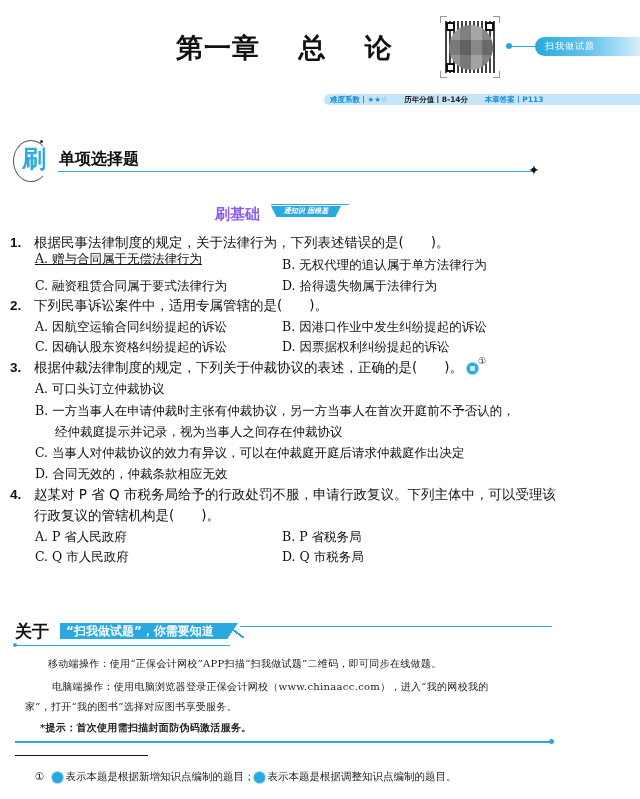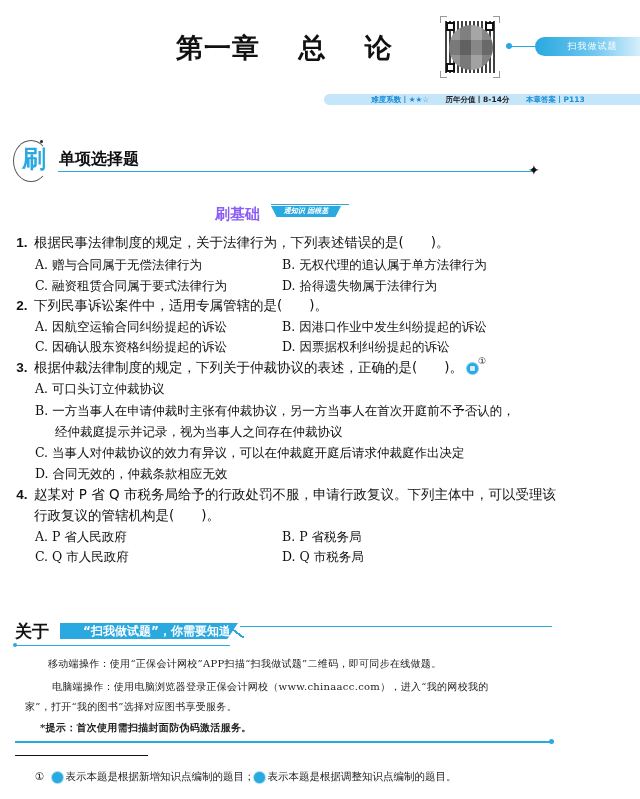--- a/index.html
+++ b/index.html
@@ -1,18 +1,18 @@
 <!DOCTYPE html>
 <html><head>
 <meta charset="utf-8">
 <style>
   html, body { margin:0; padding:0; background:#fff; }
   body { width:640px; height:799px; position:relative; overflow:hidden;
          font-family:"DejaVu Sans", "Liberation Sans", sans-serif; color:#1a1a1a; }
-  .abs { position:absolute;text-align:center; }
+  .abs { position:absolute; }
 
   
   .chapter-title { left:176px; top:30px; font-size:27px; font-weight:bold; letter-spacing:1px;
                    font-family:"DejaVu Sans", sans-serif; color:#111; white-space:pre; }
   .qr { left:440px; top:16px; width:60px; height:62px; }
   .qr .corner { position:absolute; width:6px; height:6px; border-color:#999; border-style:solid; }
   .qr .c1 { left:0; top:0; border-width:1px 0 0 1px; }
   .qr .c2 { right:0; top:0; border-width:1px 1px 0 0; }
   .qr .c3 { left:0; bottom:0; border-width:0 0 1px 1px; }
   .qr .c4 { right:0; bottom:0; border-width:0 1px 1px 0; }
@@ -66,21 +66,21 @@
   .cont { left:55px; }
   .new-badge { display:inline-block; width:11px; height:11px; border-radius:50%; background:#29a9e0;
                vertical-align:middle; margin-left:4px; box-shadow:0 0 0 1px #7fcff3; position:relative; }
   .new-badge::after { content:""; position:absolute; left:3px; top:3px; width:5px; height:5px; background:#fff; border-radius:1px; opacity:.8; }
   .sup { font-size:9px; vertical-align:top; position:relative; top:-3px; }
 
   
   .about-title { left:15px; top:620px; font-size:17px; font-weight:bold; color:#111; font-family:"DejaVu Serif", serif; }
   .about-tag { left:60px; top:623px; width:178px; height:16px; background:#29a9e0;
                clip-path:polygon(0 0,100% 0,94% 100%,0 100%);
-               color:#fff; font-size:12px; line-height:16px; padding-left:16px; box-sizing:border-box; font-weight:bold; }
+               color:#fff; font-size:12px; line-height:16px; padding-left:6px; box-sizing:border-box; font-weight:bold; }
   .about-diag { left:228px; top:626px; width:16px; height:12px;
                 background:linear-gradient(to top right, transparent 45%, #29a9e0 45%, #29a9e0 55%, transparent 55%); }
   .about-topline { left:240px; top:626px; width:312px; height:1px; background:#29a9e0; }
   .about-underline { left:15px; top:645px; width:215px; height:1px; background:#29a9e0; }
   .about-dot { left:13px; top:643px; width:4px; height:4px; border-radius:50%; background:#29a9e0; }
   .about-p { font-size:10px; color:#222; white-space:nowrap; font-family:"DejaVu Serif", serif; letter-spacing:0.3px; }
   .about-bottom { left:15px; top:741px; width:537px; height:2px; background:#29a9e0; }
   .about-bottom-dot { left:549px; top:739px; width:5px; height:5px; border-radius:50%; background:#29a9e0; }
 
   
@@ -124,21 +124,21 @@
 <div class="abs sec-line"></div>
 <div class="abs sec-star">✦</div>
 
 <div class="abs basic-title">刷基础</div>
 <div class="abs basic-tag-line"></div>
 <div class="abs basic-tag">通知识 固根基</div>
 
 <div class="abs q" style="top:234px;">
   <span class="num">1.</span><span>根据民事法律制度的规定，关于法律行为，下列表述错误的是(　　)。</span>
 </div>
-<div class="abs opt opt-l" style="top:257px;">A. 赠与合同属于无偿法律行为</div>
+<div class="abs opt opt-l" style="top:251px;text-decoration:underline;">A. 赠与合同属于无偿法律行为</div>
 <div class="abs opt opt-r" style="top:257px;">B. 无权代理的追认属于单方法律行为</div>
 <div class="abs opt opt-l" style="top:278px;">C. 融资租赁合同属于要式法律行为</div>
 <div class="abs opt opt-r" style="top:278px;">D. 拾得遗失物属于法律行为</div>
 
 <div class="abs q" style="top:297px;">
   <span class="num">2.</span><span>下列民事诉讼案件中，适用专属管辖的是(　　)。</span>
 </div>
 <div class="abs opt opt-l" style="top:319px;">A. 因航空运输合同纠纷提起的诉讼</div>
 <div class="abs opt opt-r" style="top:319px;">B. 因港口作业中发生纠纷提起的诉讼</div>
 <div class="abs opt opt-l" style="top:339px;">C. 因确认股东资格纠纷提起的诉讼</div>

